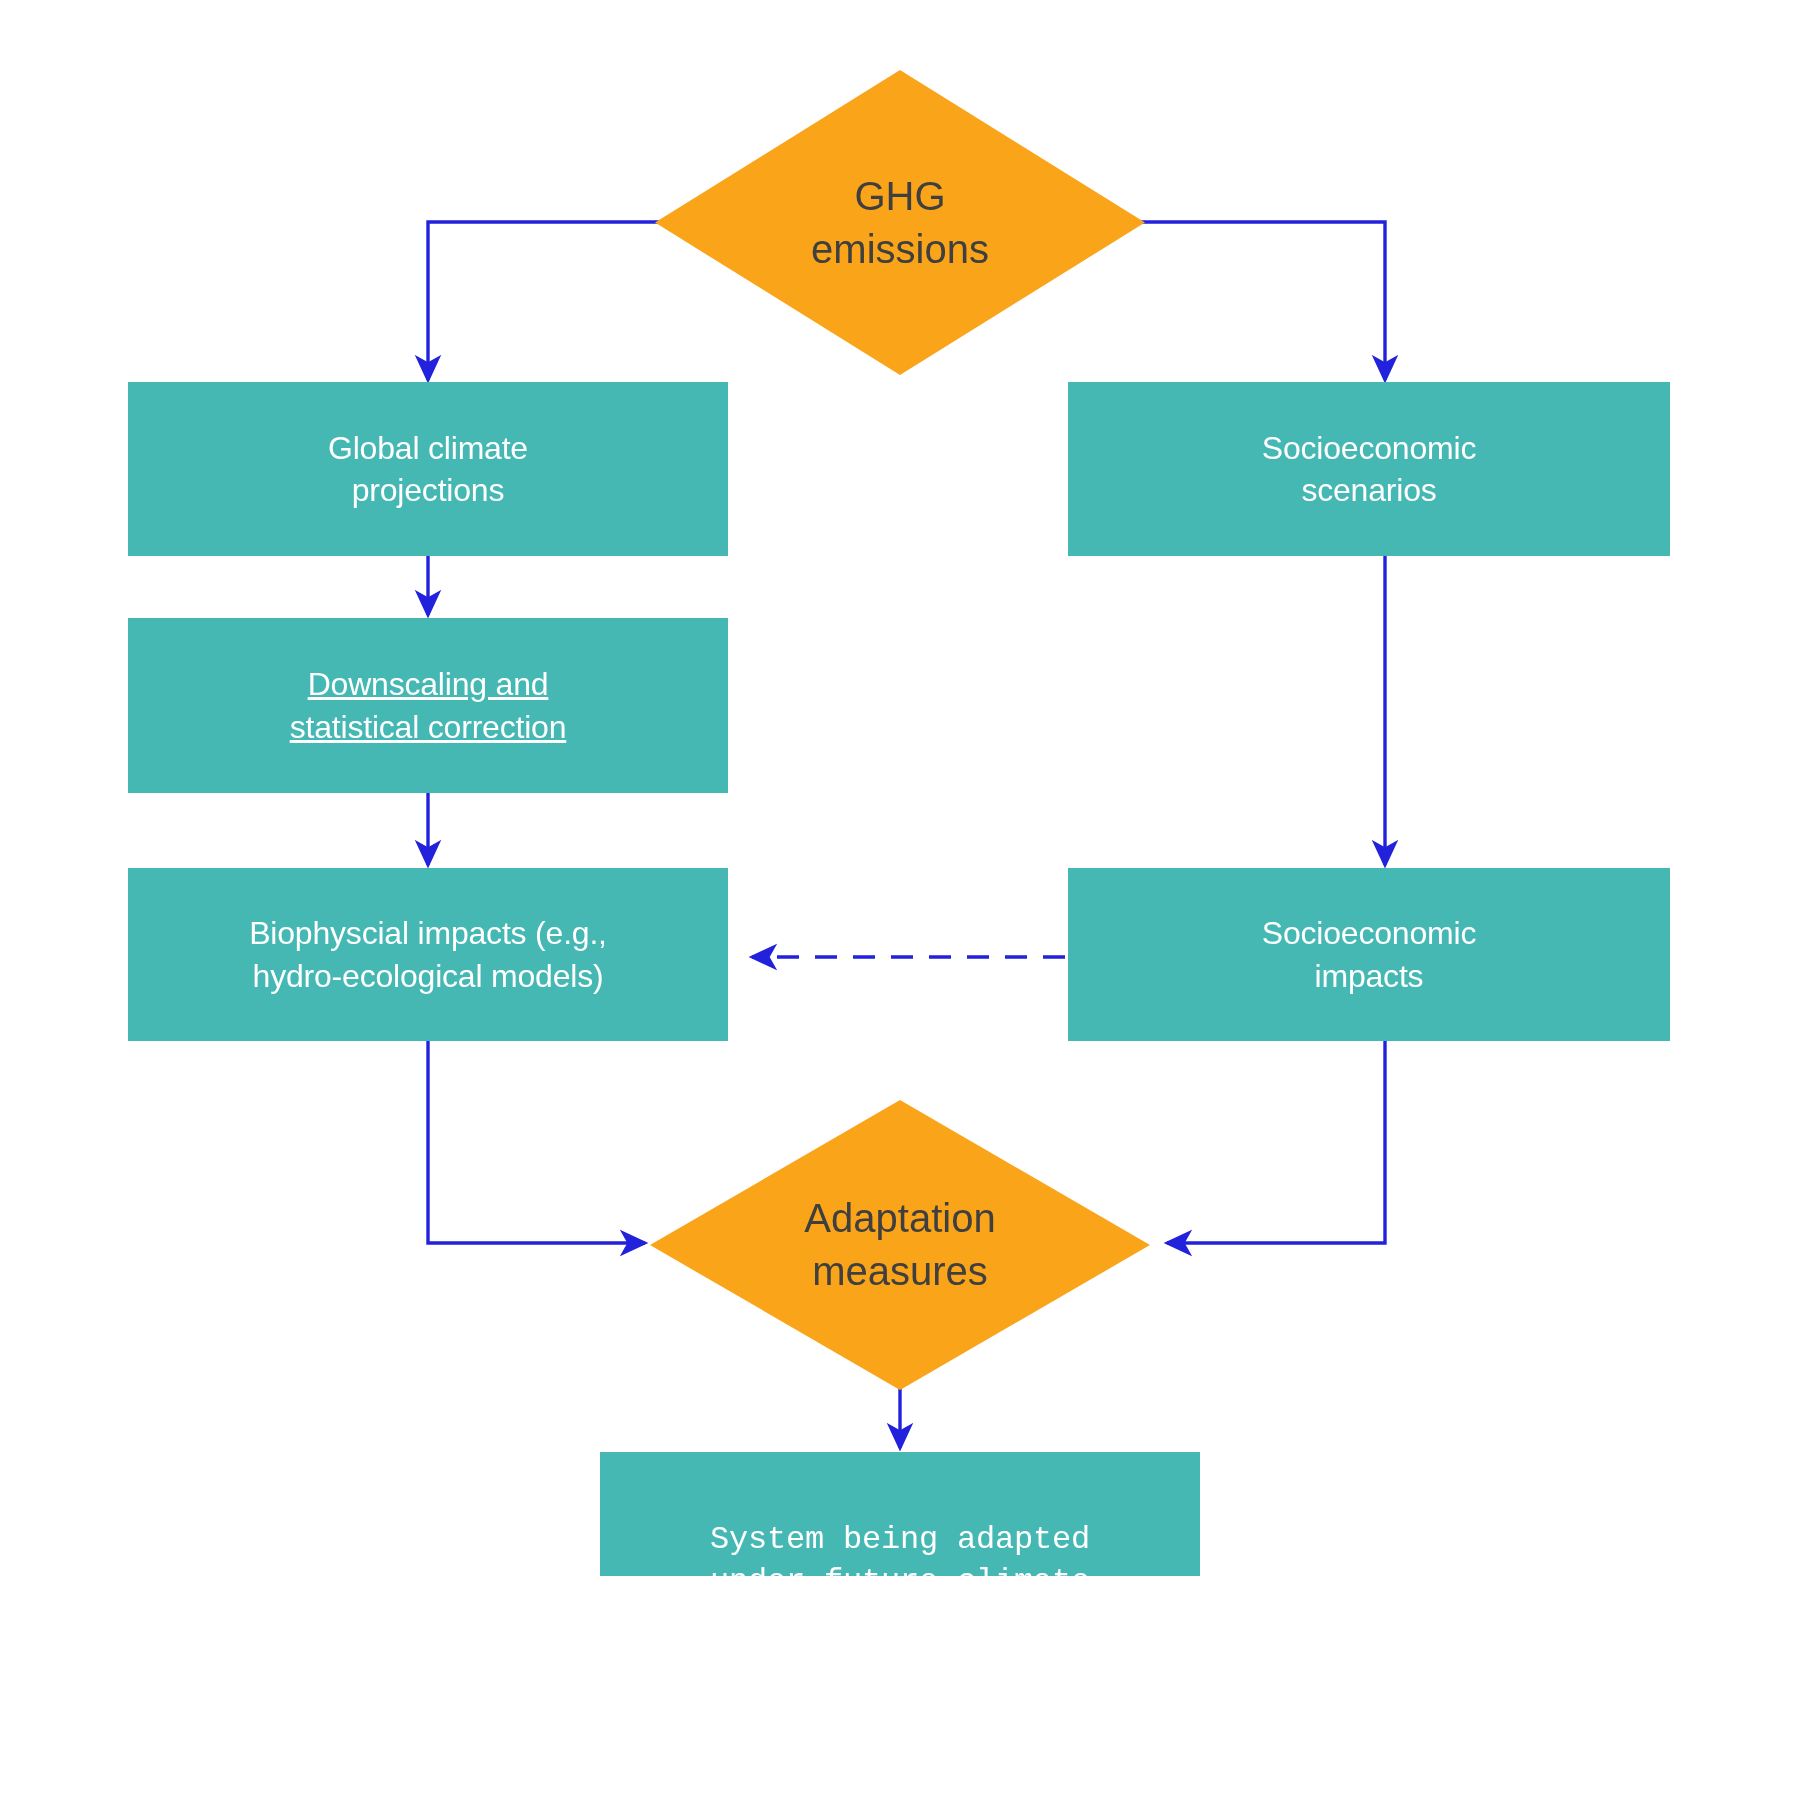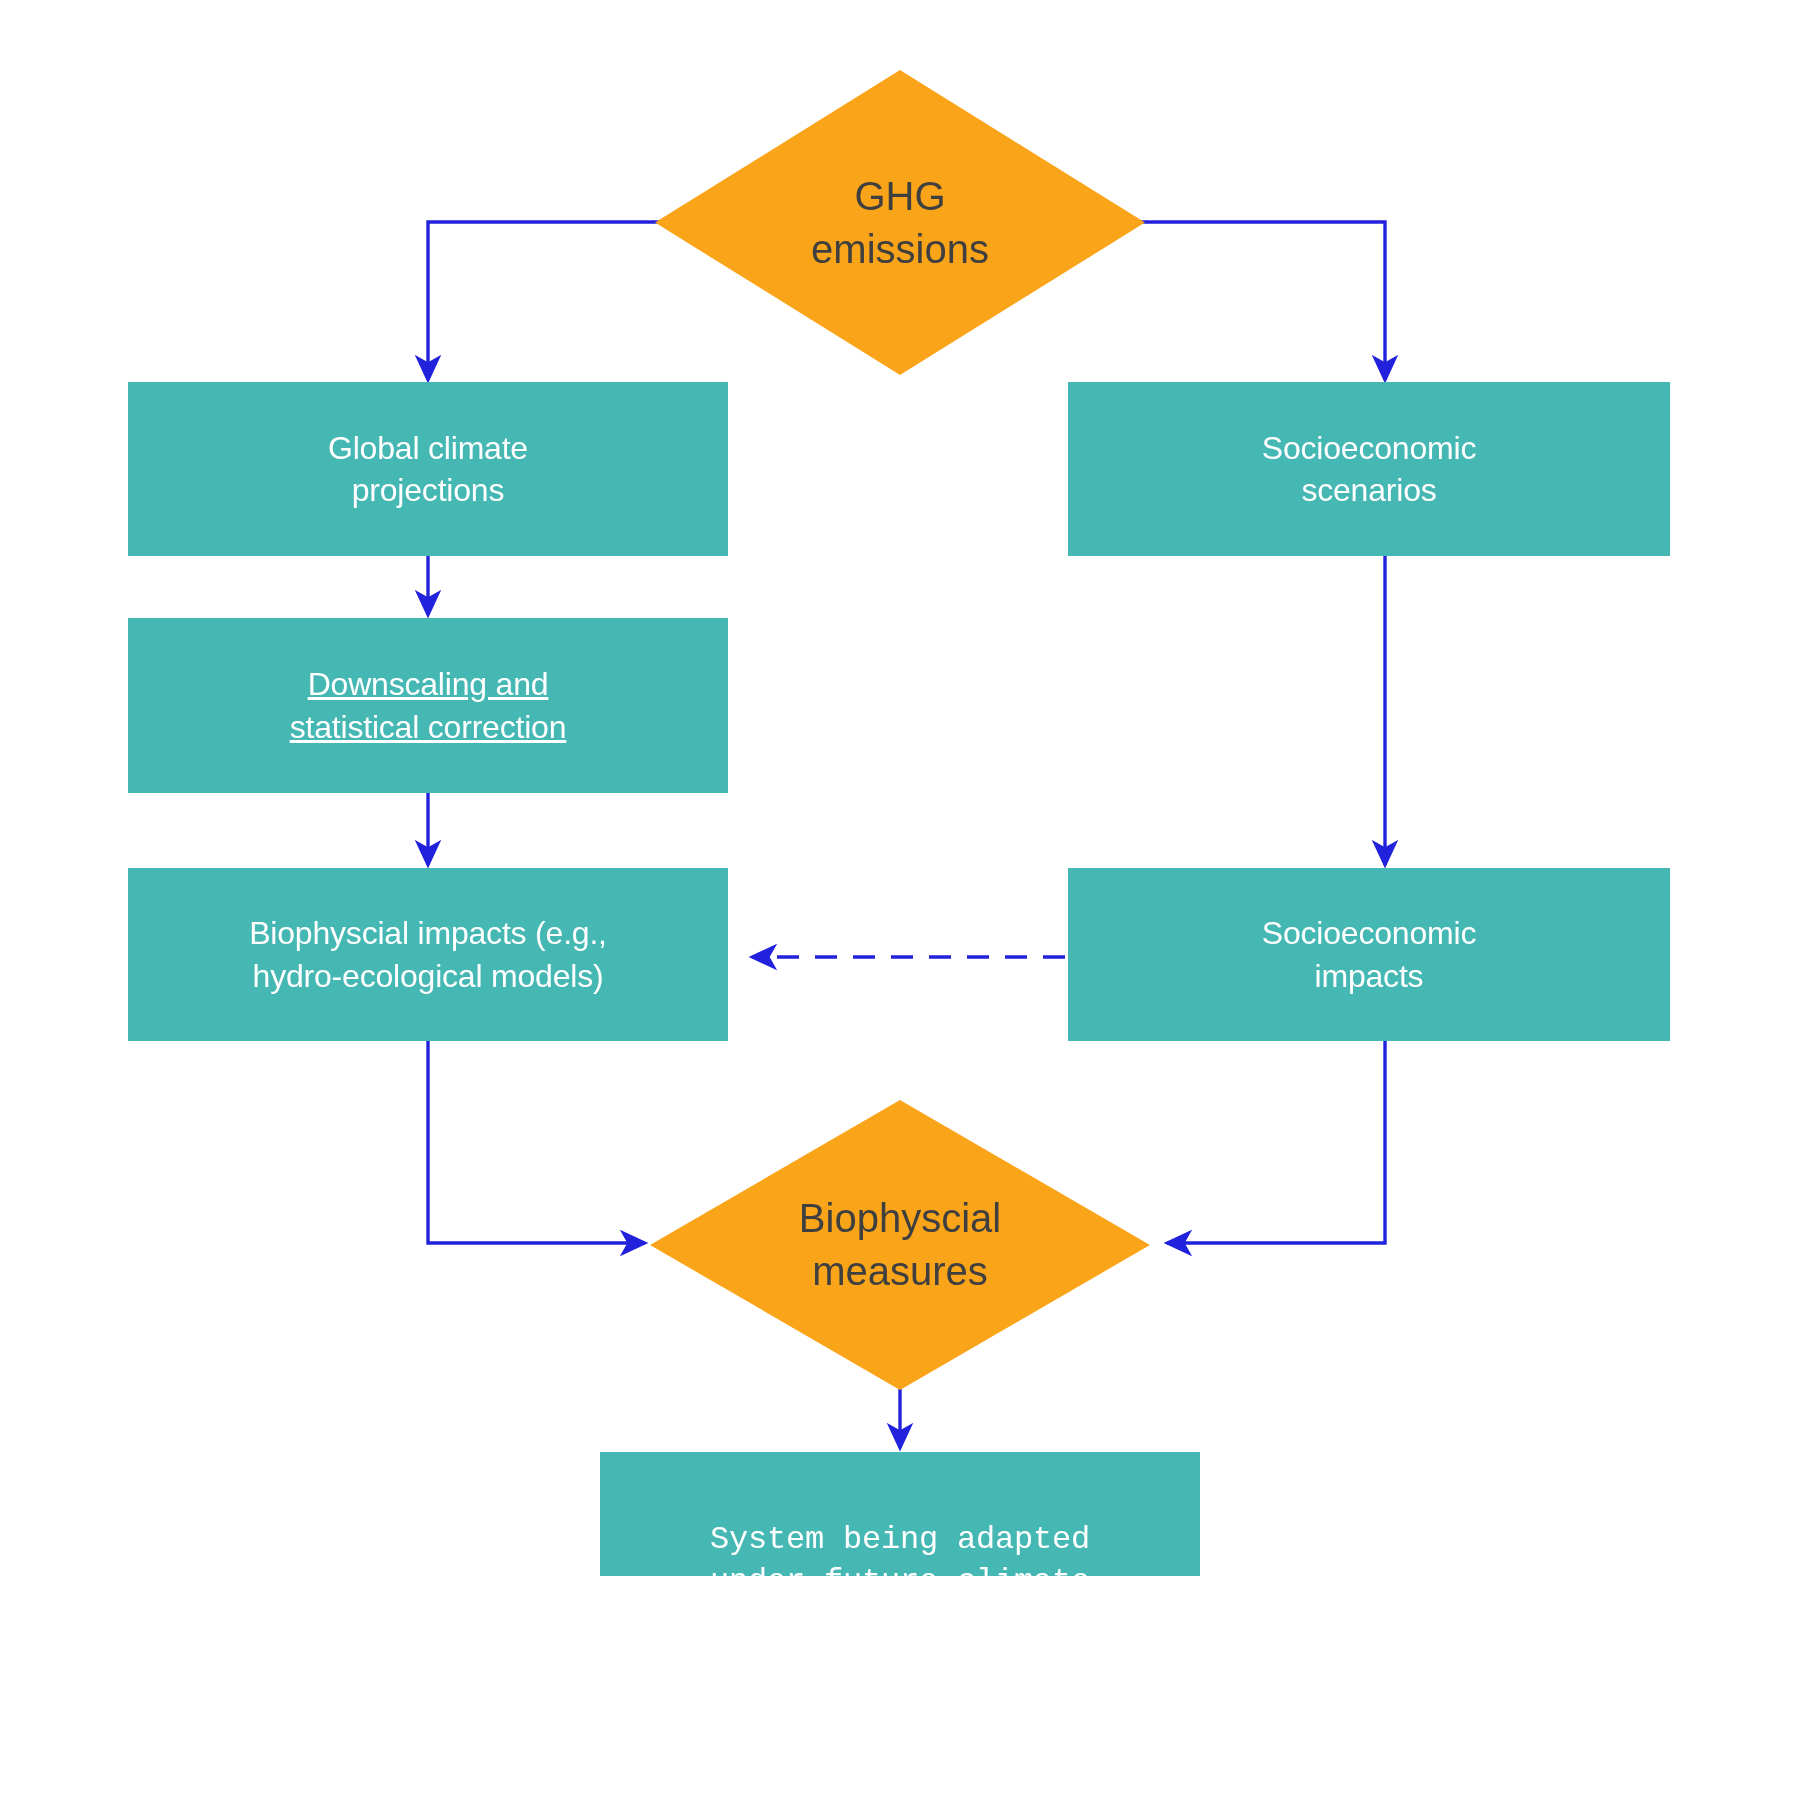--- a/index.html
+++ b/index.html
@@ -122,21 +122,21 @@
 hydro-ecological models)</span>
   </div>
 
   <div class="node box" style="left:1068px; top:868px; width:602px; height:173px;">
     <span class="label">Socioeconomic
 impacts</span>
   </div>
 
   <div class="node diamond" style="left:650px; top:1100px; width:500px; height:290px;">
     <span class="shape"></span>
-    <span class="label">Biophyscial
+    <span class="label">Adaptation
 measures</span>
   </div>
 
   <div class="node box" style="left:600px; top:1452px; width:600px; height:260px;font-family:Liberation Mono, monospace;">
     <span class="label">System being adapted
 under future climate
 conditions</span>
   </div>
 
 </div>

